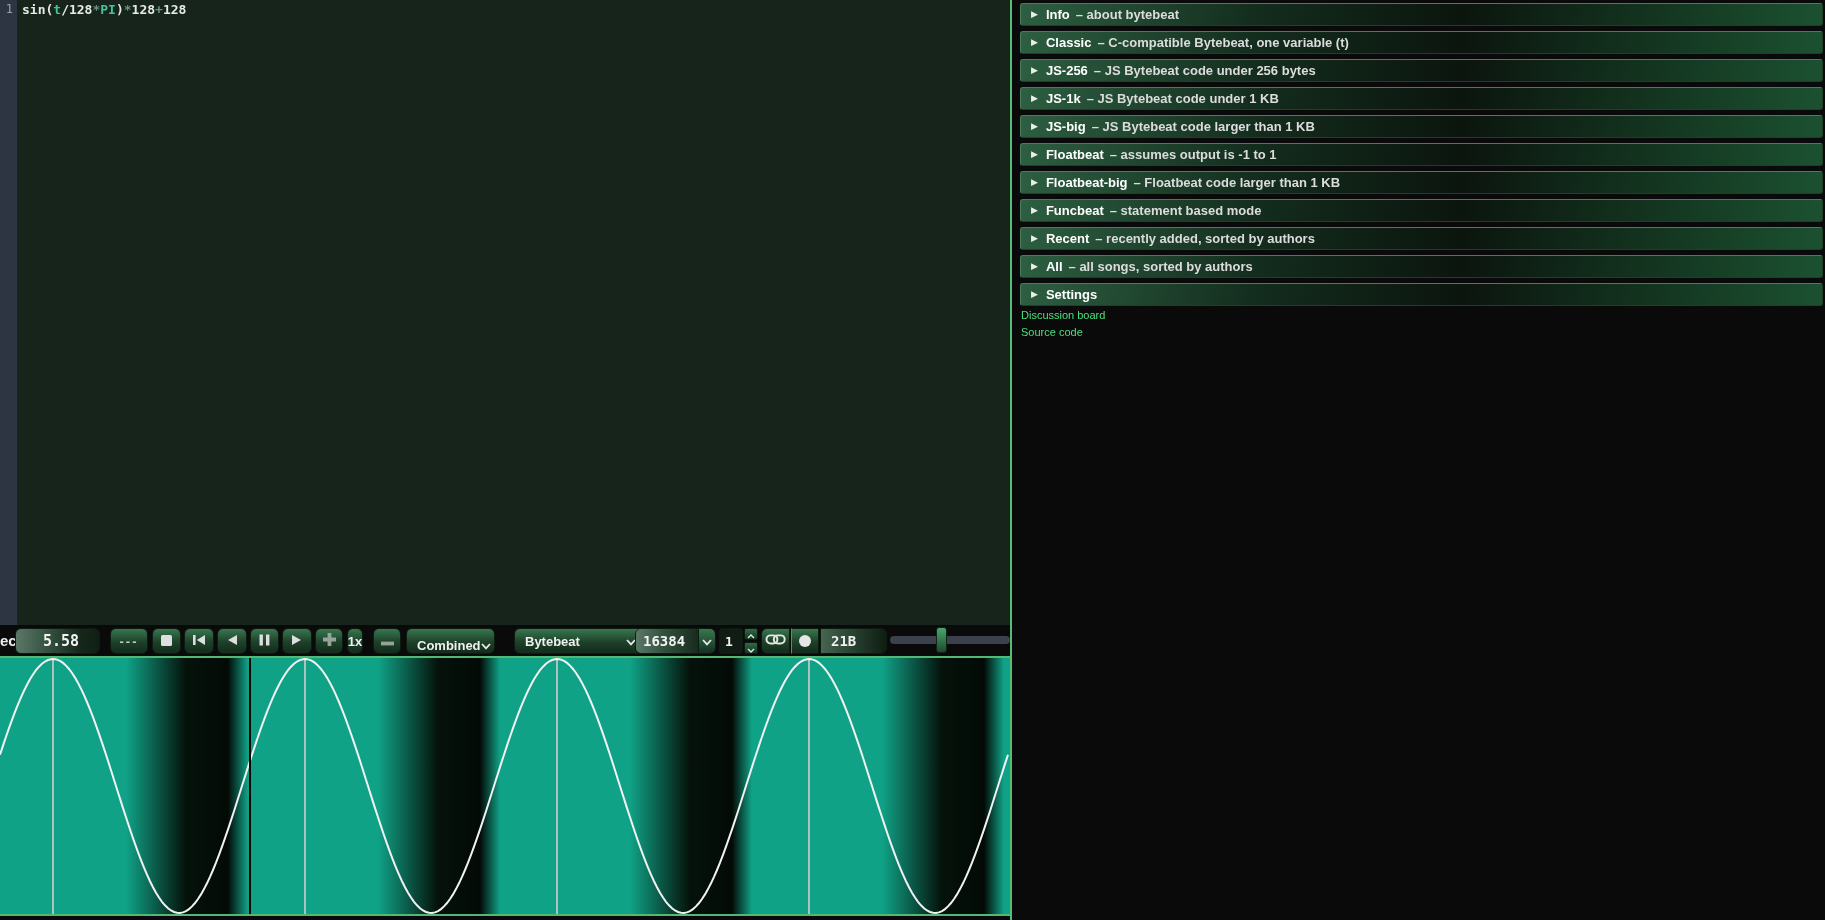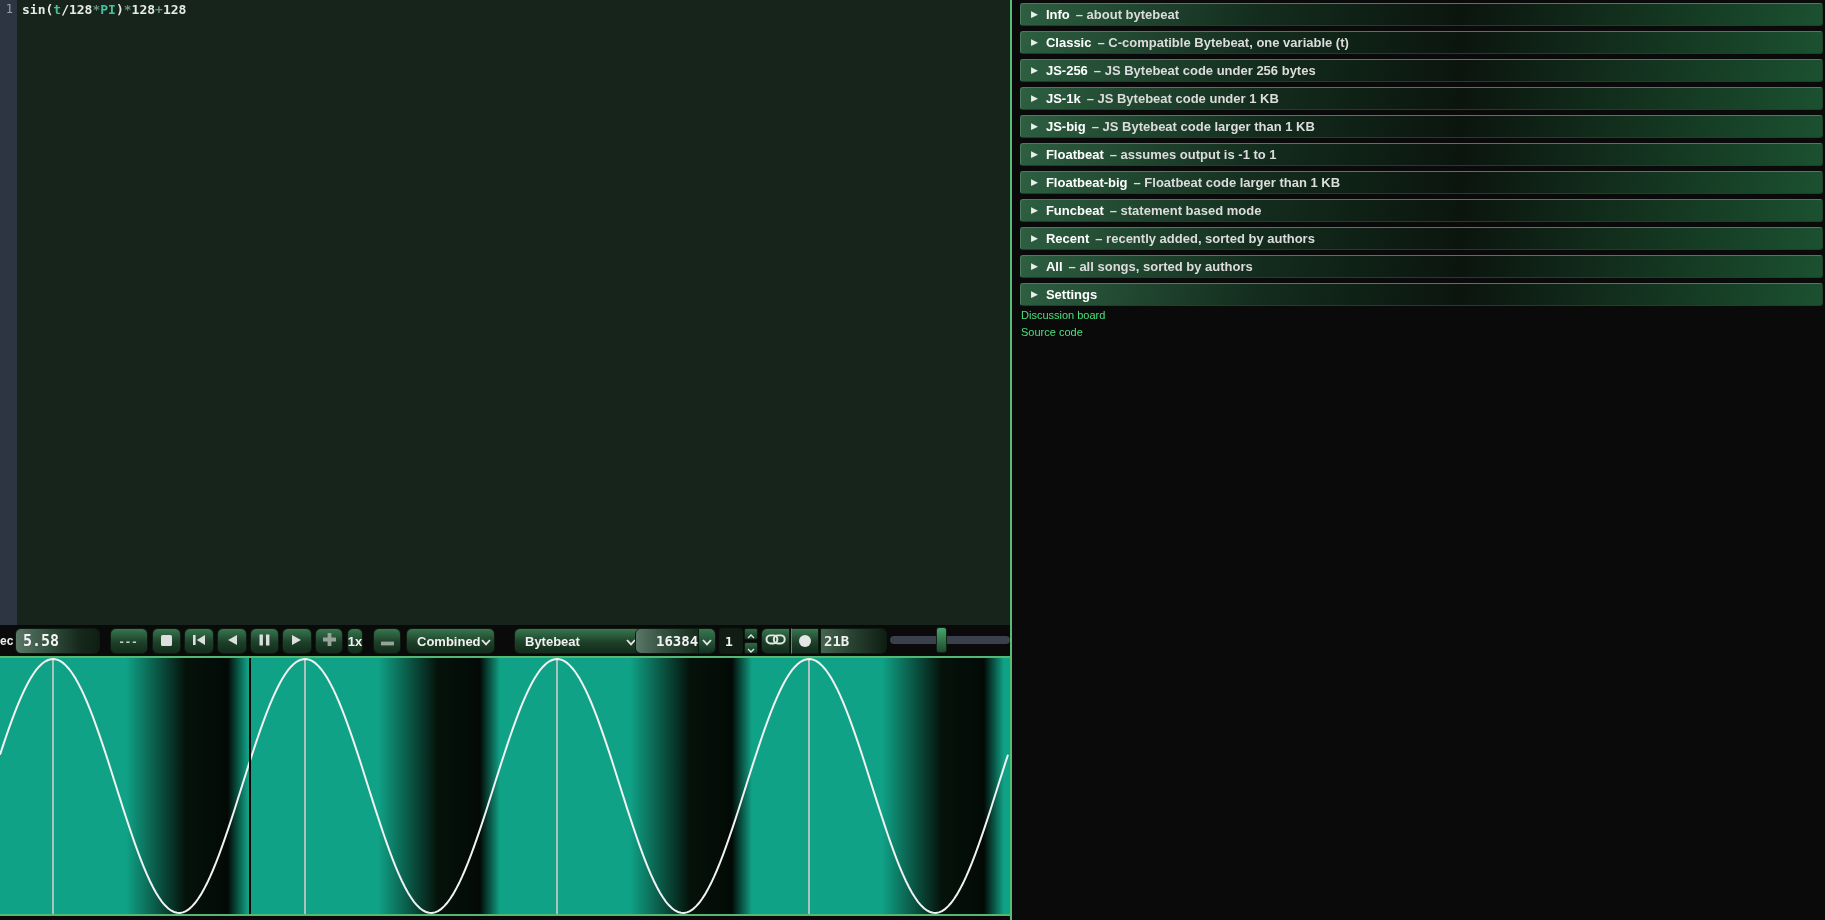--- a/index.html
+++ b/index.html
@@ -17,51 +17,51 @@
   .tok-op{color:#6d9480;}
 
   .divider{position:absolute;left:1010px;top:0;width:2px;height:920px;background:#55bd76;}
 
   
   .toolbar{position:absolute;left:0;top:625px;width:1010px;height:31px;background:#0a0a0a;}
   .tb{position:absolute;top:3px;height:26px;box-sizing:border-box;}
   .btn{background:linear-gradient(180deg,#38774f 0%,#1d4029 55%,#132c1b 100%);
        border:1px solid #0c1c11;border-radius:6px;display:flex;align-items:center;justify-content:center;}
   .field{background:linear-gradient(90deg,#5a7767 0%,#33503f 40%,#15271a 78%,#101f14 100%);
-         border:1px solid #0c1c11;border-radius:6px;display:flex;align-items:center;}
-  .counter-label{left:0;color:#ededed;font-weight:bold;font-size:12px;line-height:26px;}
+         border:1px solid #0c1c11;border-radius:6px;display:flex;align-items:center;justify-content:center;}
+  .counter-label{left:0;color:#ededed;font-weight:bold;font-size:15px;line-height:26px;}
   .counter-field{left:15px;width:85px;}
   .counter-field span{font:bold 15px "DejaVu Sans Mono",monospace;color:#f2f2f2;padding-left:7px;}
   .scale-btn{left:110px;width:38px;color:#c2cdc5;font:bold 13px "Liberation Sans",sans-serif;letter-spacing:2px;}
   .t-stop{left:152px;width:29px;} .t-skip{left:184px;width:30px;} .t-rev{left:217px;width:30px;}
   .t-pause{left:250px;width:29px;} .t-play{left:282px;width:30px;}
   .t-plus{left:315px;width:28px;} .t-speed{left:347px;width:16px;color:#f2f2f2;font:bold 13px "Liberation Sans",sans-serif;}
   .t-minus{left:373px;width:28px;}
   .sel{color:#f0f0f0;font:bold 13px "Liberation Sans",sans-serif;justify-content:space-between;padding:0 8px 0 10px;}
-  .sel-mode{left:406px;width:89px;}
+  .sel-mode{left:406px;width:89px;align-items:flex-end;}
   .sel-song{left:514px;width:131px;text-align:right;}
   .rate{left:635px;width:81px;border:1px solid #0c1c11;border-radius:6px;overflow:hidden;display:flex;}
   .rate-val{flex:1;background:linear-gradient(90deg,#5a7767 0%,#33503f 45%,#182c1e 100%);
             display:flex;align-items:center;}
-  .rate-val span{font:bold 14px "DejaVu Sans Mono",monospace;color:#f2f2f2;padding-left:20px;}
+  .rate-val span{font:bold 14px "DejaVu Sans Mono",monospace;color:#f2f2f2;padding-left:7px;}
   .rate-arrow{width:16px;background:linear-gradient(180deg,#38774f,#143022);
               display:flex;align-items:center;justify-content:center;border-left:1px solid #0c1c11;}
   .mult-input{left:719px;width:24px;background:#101c14;border:1px solid #0c1c11;border-radius:3px;
               display:flex;align-items:center;}
   .mult-input span{font:bold 13px "DejaVu Sans Mono",monospace;color:#f2f2f2;padding-left:5px;}
   .spinner{left:744px;width:14px;display:flex;flex-direction:column;justify-content:space-between;}
   .spin-btn{height:12px;border-radius:2px;background:linear-gradient(180deg,#2f6a47,#173524);
             border:1px solid #0c1c11;display:flex;align-items:center;justify-content:center;box-sizing:border-box;}
   .grp-link{left:761px;width:29px;border-radius:6px 0 0 6px;}
   .grp-rec{left:791px;width:28px;border-radius:0;border-left:1px solid #3f9e63;}
   .rec-dot{width:12px;height:12px;border-radius:50%;background:#e6e6e6;}
   .bytes-field{left:820px;width:67px;border-radius:0 6px 6px 0;border:1px solid #0c1c11;
                background:linear-gradient(90deg,#46654f 0%,#2a4433 45%,#0f1d13 100%);
                display:flex;align-items:center;}
-  .bytes-field span{font:bold 14px "DejaVu Sans Mono",monospace;color:#f0f0f0;padding-left:3px;}
+  .bytes-field span{font:bold 14px "DejaVu Sans Mono",monospace;color:#f0f0f0;padding-left:10px;}
   .vol-track{position:absolute;left:890px;top:11px;width:120px;height:8px;background:#3a414c;border-radius:4px;}
   .vol-thumb{position:absolute;top:2px;width:11px;height:26px;border-radius:3px;
              background:linear-gradient(180deg,#4aa56c,#1d4a2c);border:1px solid #0f2415;box-sizing:border-box;}
 
   .icon-svg{display:block;}
 
   
   .wave-border-top{position:absolute;left:0;top:656px;width:1010px;height:2px;background:#52b873;}
   .wave-border-bottom{position:absolute;left:0;top:914px;width:1010px;height:2px;background:#52b873;}
   .wave{position:absolute;left:0;top:658px;width:1010px;height:256px;overflow:hidden;

